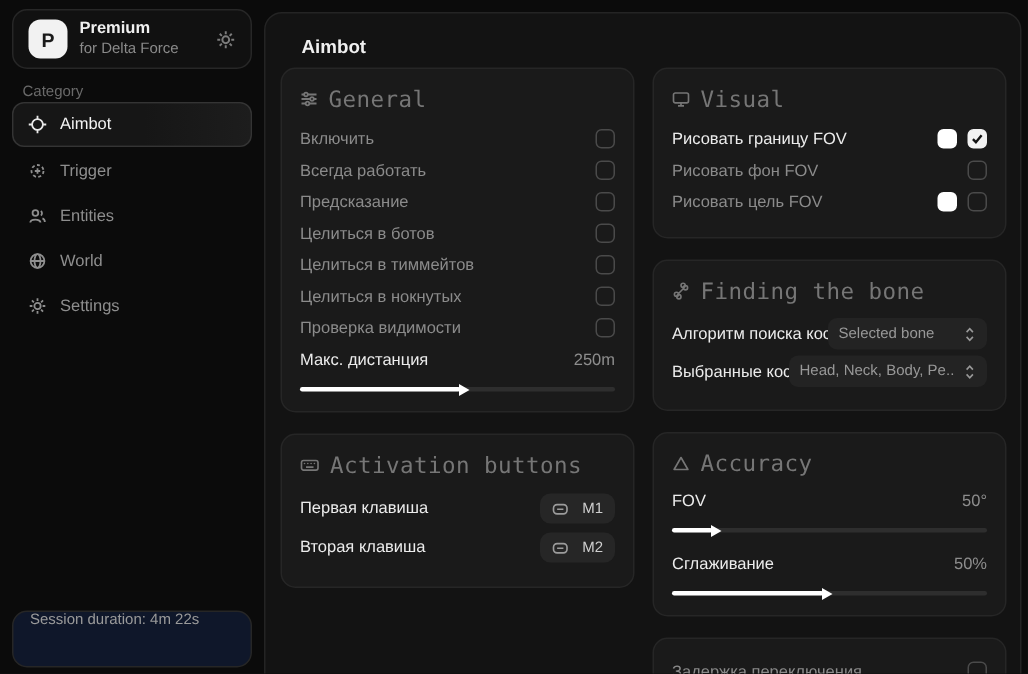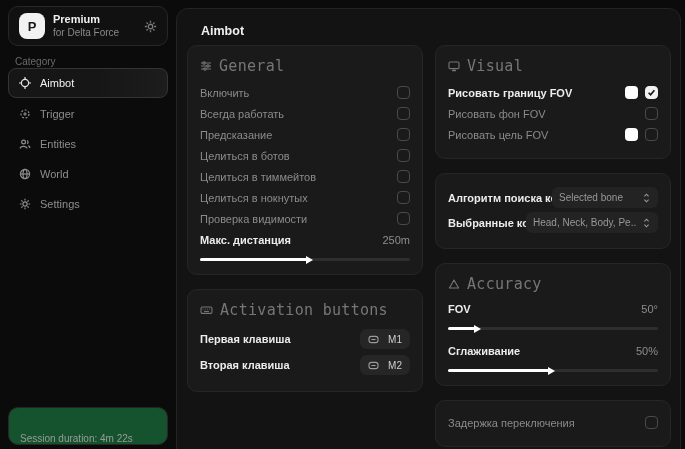--- a/index.html
+++ b/index.html
@@ -39,22 +39,22 @@
   .nav-item .nicon { color:#8e8e8e; flex:none; }
   .nav-item.active {
     border-color:#343434; color:#f2f2f2;
     background:linear-gradient(90deg,#161616 55%, #1d1d1d 100%);
     height:30px;
   }
   .nav-item.active .nicon { color:#e8e8e8; }
 
   .session-box {
     position:absolute; left:8px; bottom:4px; width:160px; height:38px;
-    border:1px solid #262626; border-radius:10px; background:#14532d;
-    display:flex; align-items:flex-end; padding:0 11px;
+    border:1px solid #262626; border-radius:10px; background:#0f172a;
+    display:flex; align-items:flex-start; padding:0 11px;
     font-size:10px; color:#9a9a9a;
   }
 
   
   .main {
     position:absolute; left:176px; top:8px; width:505px; height:460px;
     background:#131313; border:1px solid #242424;
     border-radius:12px 12px 0 0;
   }
   .page-title { position:absolute; left:24px; top:15px; font-size:12.5px; font-weight:bold; color:#f0f0f0; }
@@ -68,21 +68,21 @@
   }
   .card-head {
     display:flex; align-items:center; gap:7px;
     font-family:"DejaVu Sans Mono","Liberation Mono",monospace;
     font-size:15px; color:#767676; letter-spacing:.3px; margin-bottom:7px;
   }
   .card-head .sicon { color:#767676; }
 
   .row { display:flex; align-items:center; height:21px; }
   .row .lbl { flex:1; white-space:nowrap; overflow:hidden; color:#8b8b8b; }
-  .row .lbl.bright { color:#ececec; font-weight:bold; }
+  .row .lbl.bright { color:#ececec; font-weight:normal; }
   .row .val { color:#8d8d8d; margin-left:8px; }
 
   .cbx {
     width:13px; height:13px; border:1.4px solid #4a4a4a; border-radius:4px;
     background:transparent; flex:none; cursor:pointer;
   }
   .cbx.checked { background:#f2f2f2; border-color:#f2f2f2;
     display:flex; align-items:center; justify-content:center; }
   .swatch { width:13px; height:13px; border-radius:4px; background:#ffffff; margin-right:7px; flex:none; cursor:pointer; }
 
@@ -316,20 +316,32 @@
           <span class="cbx"></span>
         </div>
         <div class="row">
           <span class="lbl">Рисовать цель FOV</span>
           <span class="swatch"></span>
           <span class="cbx"></span>
         </div>
       </div>
 
       <div class="card">
+        <div class="card-head">
+          <span class="sicon">
+            <svg width="12" height="12" viewBox="0 0 12 12" fill="none" stroke="currentColor" stroke-width="1.1">
+              <path d="M4 8L8 4"></path>
+                <circle cx="3" cy="8.2" r="1.4"></circle>
+                <circle cx="4.6" cy="9.8" r="1.4"></circle>
+                <circle cx="9" cy="3.8" r="1.4"></circle>
+                <circle cx="7.4" cy="2.2" r="1.4"></circle>
+            </svg>
+          </span>
+          <span>Finding the bone</span>
+        </div>
 
         <div class="row dd-row">
           <span class="lbl bright">Алгоритм поиска кост</span>
           <span class="dropdown dd-1">
             <span class="dval">Selected bone</span>
             <span>
               <svg width="9" height="10" viewBox="0 0 9 10" fill="none" stroke="currentColor" stroke-width="1.1">
                 <path d="M2.4 3.4L4.5 1.2l2.1 2.2M2.4 6.6l2.1 2.2 2.1-2.2"></path>
               </svg>
             </span>

